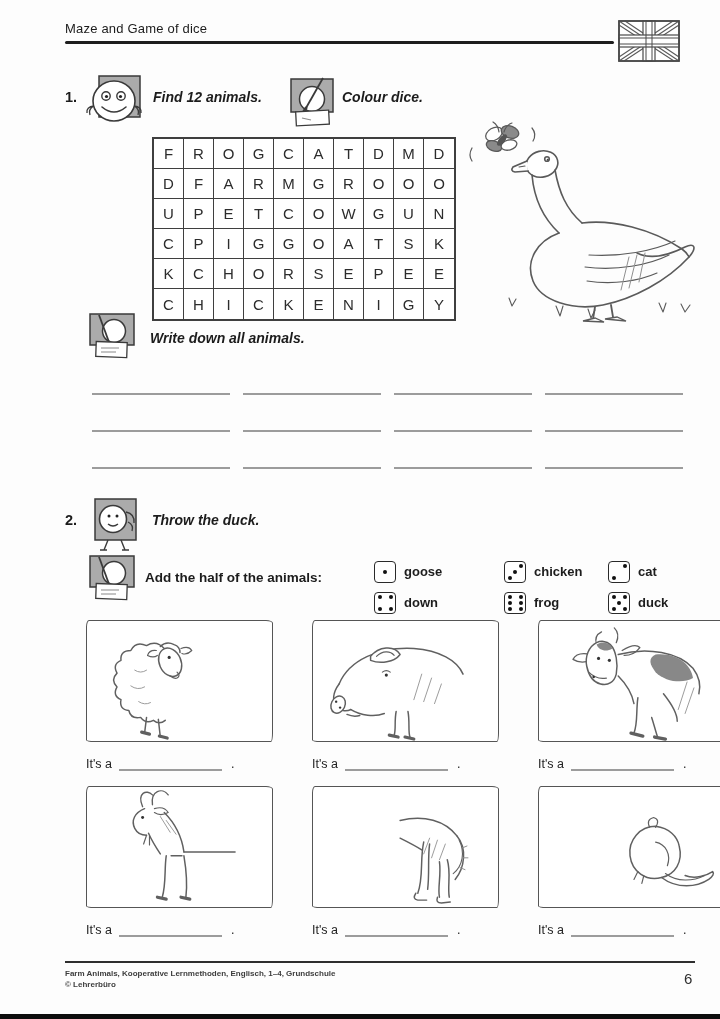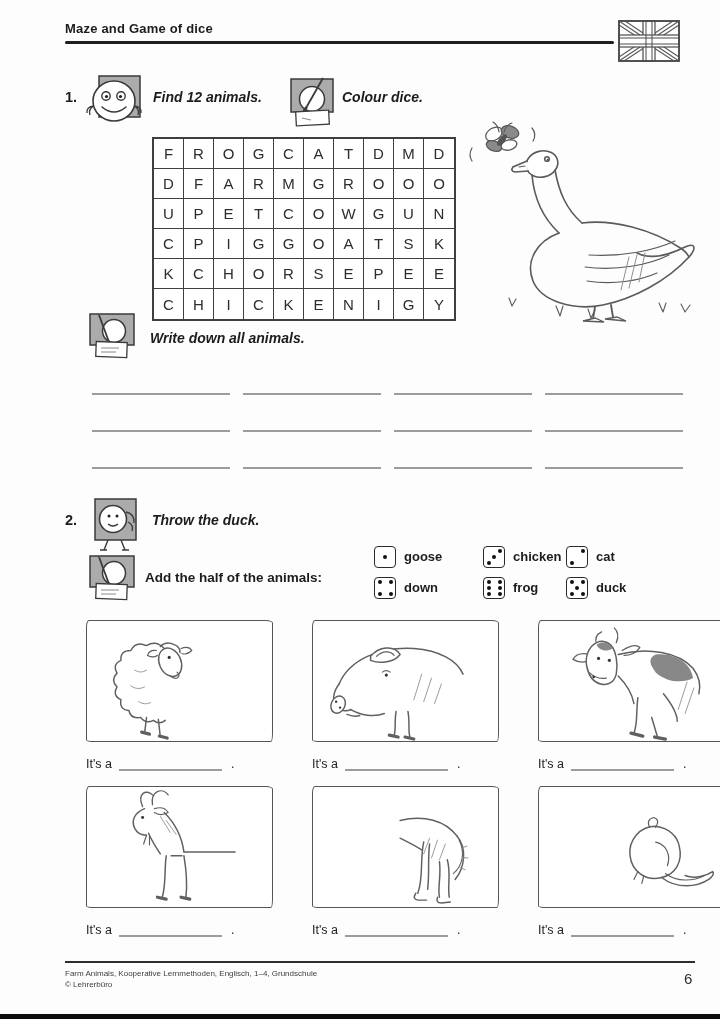--- a/index.html
+++ b/index.html
@@ -2,21 +2,21 @@
 <html><head>
 <meta charset="utf-8">
 <style>
   html,body{margin:0;padding:0;background:#e8e8e8;}
   .page{
     position:relative;width:720px;height:1019px;margin:0 auto;background:#fdfdfd;
     font-family:"Liberation Sans",sans-serif;color:#1c1c1c;overflow:hidden;
   }
   .abs{position:absolute;}
   
-  .hdr-title{left:65px;top:21px;font-size:13px;font-weight:700;letter-spacing:.2px;}
+  .hdr-title{left:65px;top:21px;font-size:13px;font-weight:400;letter-spacing:.2px;}
   .hdr-rule{left:65px;top:41px;width:549px;height:2.6px;background:#1e1e1e;border-radius:2px;}
   
   .sec-num{font-size:14.5px;font-weight:700;}
   .lbl{font-size:14px;font-weight:700;white-space:nowrap;font-style:italic;}
   .lbl-sm{font-size:13.5px;font-weight:700;white-space:nowrap;}
   
   .wordsearch{
     left:152px;top:137px;display:grid;
     grid-template-columns:repeat(10,30px);grid-template-rows:repeat(6,30px);
     border:2px solid #3f3f3f;background:#fff;
@@ -28,21 +28,21 @@
   }
   .ws-cell:nth-child(10n){border-right:none;}
   .ws-cell:nth-last-child(-n+10){border-bottom:none;}
   
   .write-lines{
     left:92px;top:358px;display:grid;
     grid-template-columns:repeat(4,138px);column-gap:13px;grid-auto-rows:37px;
   }
   .write-line{border-bottom:2px solid #9c9c9c;}
   
-  .dice-legend{left:374px;top:545px;display:flex;gap:11px;}
+  .dice-legend{left:374px;top:560px;display:flex;gap:32px;}
   .dice-col{display:flex;flex-direction:column;gap:8px;}
   .dice-col:nth-child(1){width:98px;}
   .dice-col:nth-child(2){width:72px;}
   .dice-entry{display:flex;align-items:center;gap:8px;height:23px;}
   .die{
     position:relative;width:22px;height:22px;box-sizing:border-box;
     border:1.5px solid #2a2a2a;border-radius:4px;background:#fff;flex:0 0 auto;
   }
   .pip{position:absolute;width:4px;height:4px;border-radius:50%;background:#111;}
   .die-label{font-size:13px;font-weight:700;}
@@ -53,21 +53,21 @@
     width:187px;height:122px;box-sizing:border-box;background:#fff;
     border:1.6px solid #555;
     border-radius:3px 7px 2px 8px / 7px 3px 9px 2px;
   }
   .card-box svg{display:block;width:100%;height:100%;}
   .card-caption{display:flex;align-items:flex-end;margin-top:13px;height:16px;font-size:12.5px;color:#222;}
   .cap-line{width:103px;border-bottom:2px solid #9c9c9c;height:13px;margin:0 7px;}
   .cap-period{margin-left:2px;}
   
   .ftr-rule{left:65px;top:961px;width:630px;height:2px;background:#2e2e2e;}
-  .ftr-line{left:65px;font-size:8px;color:#3d3d3d;}
+  .ftr-line{left:65px;font-size:8px;color:#3d3d3d;font-weight:bold;}
   .ftr-page{left:684px;top:970px;font-size:15px;color:#2e2e2e;}
   .scan-edge{left:0;top:1014px;width:720px;height:5px;background:#0d0d0d;}
   svg{overflow:visible;}
 </style>
 </head>
 <body>
 
 <div class="page">
 
   <div class="abs hdr-title">Maze and Game of dice</div>

